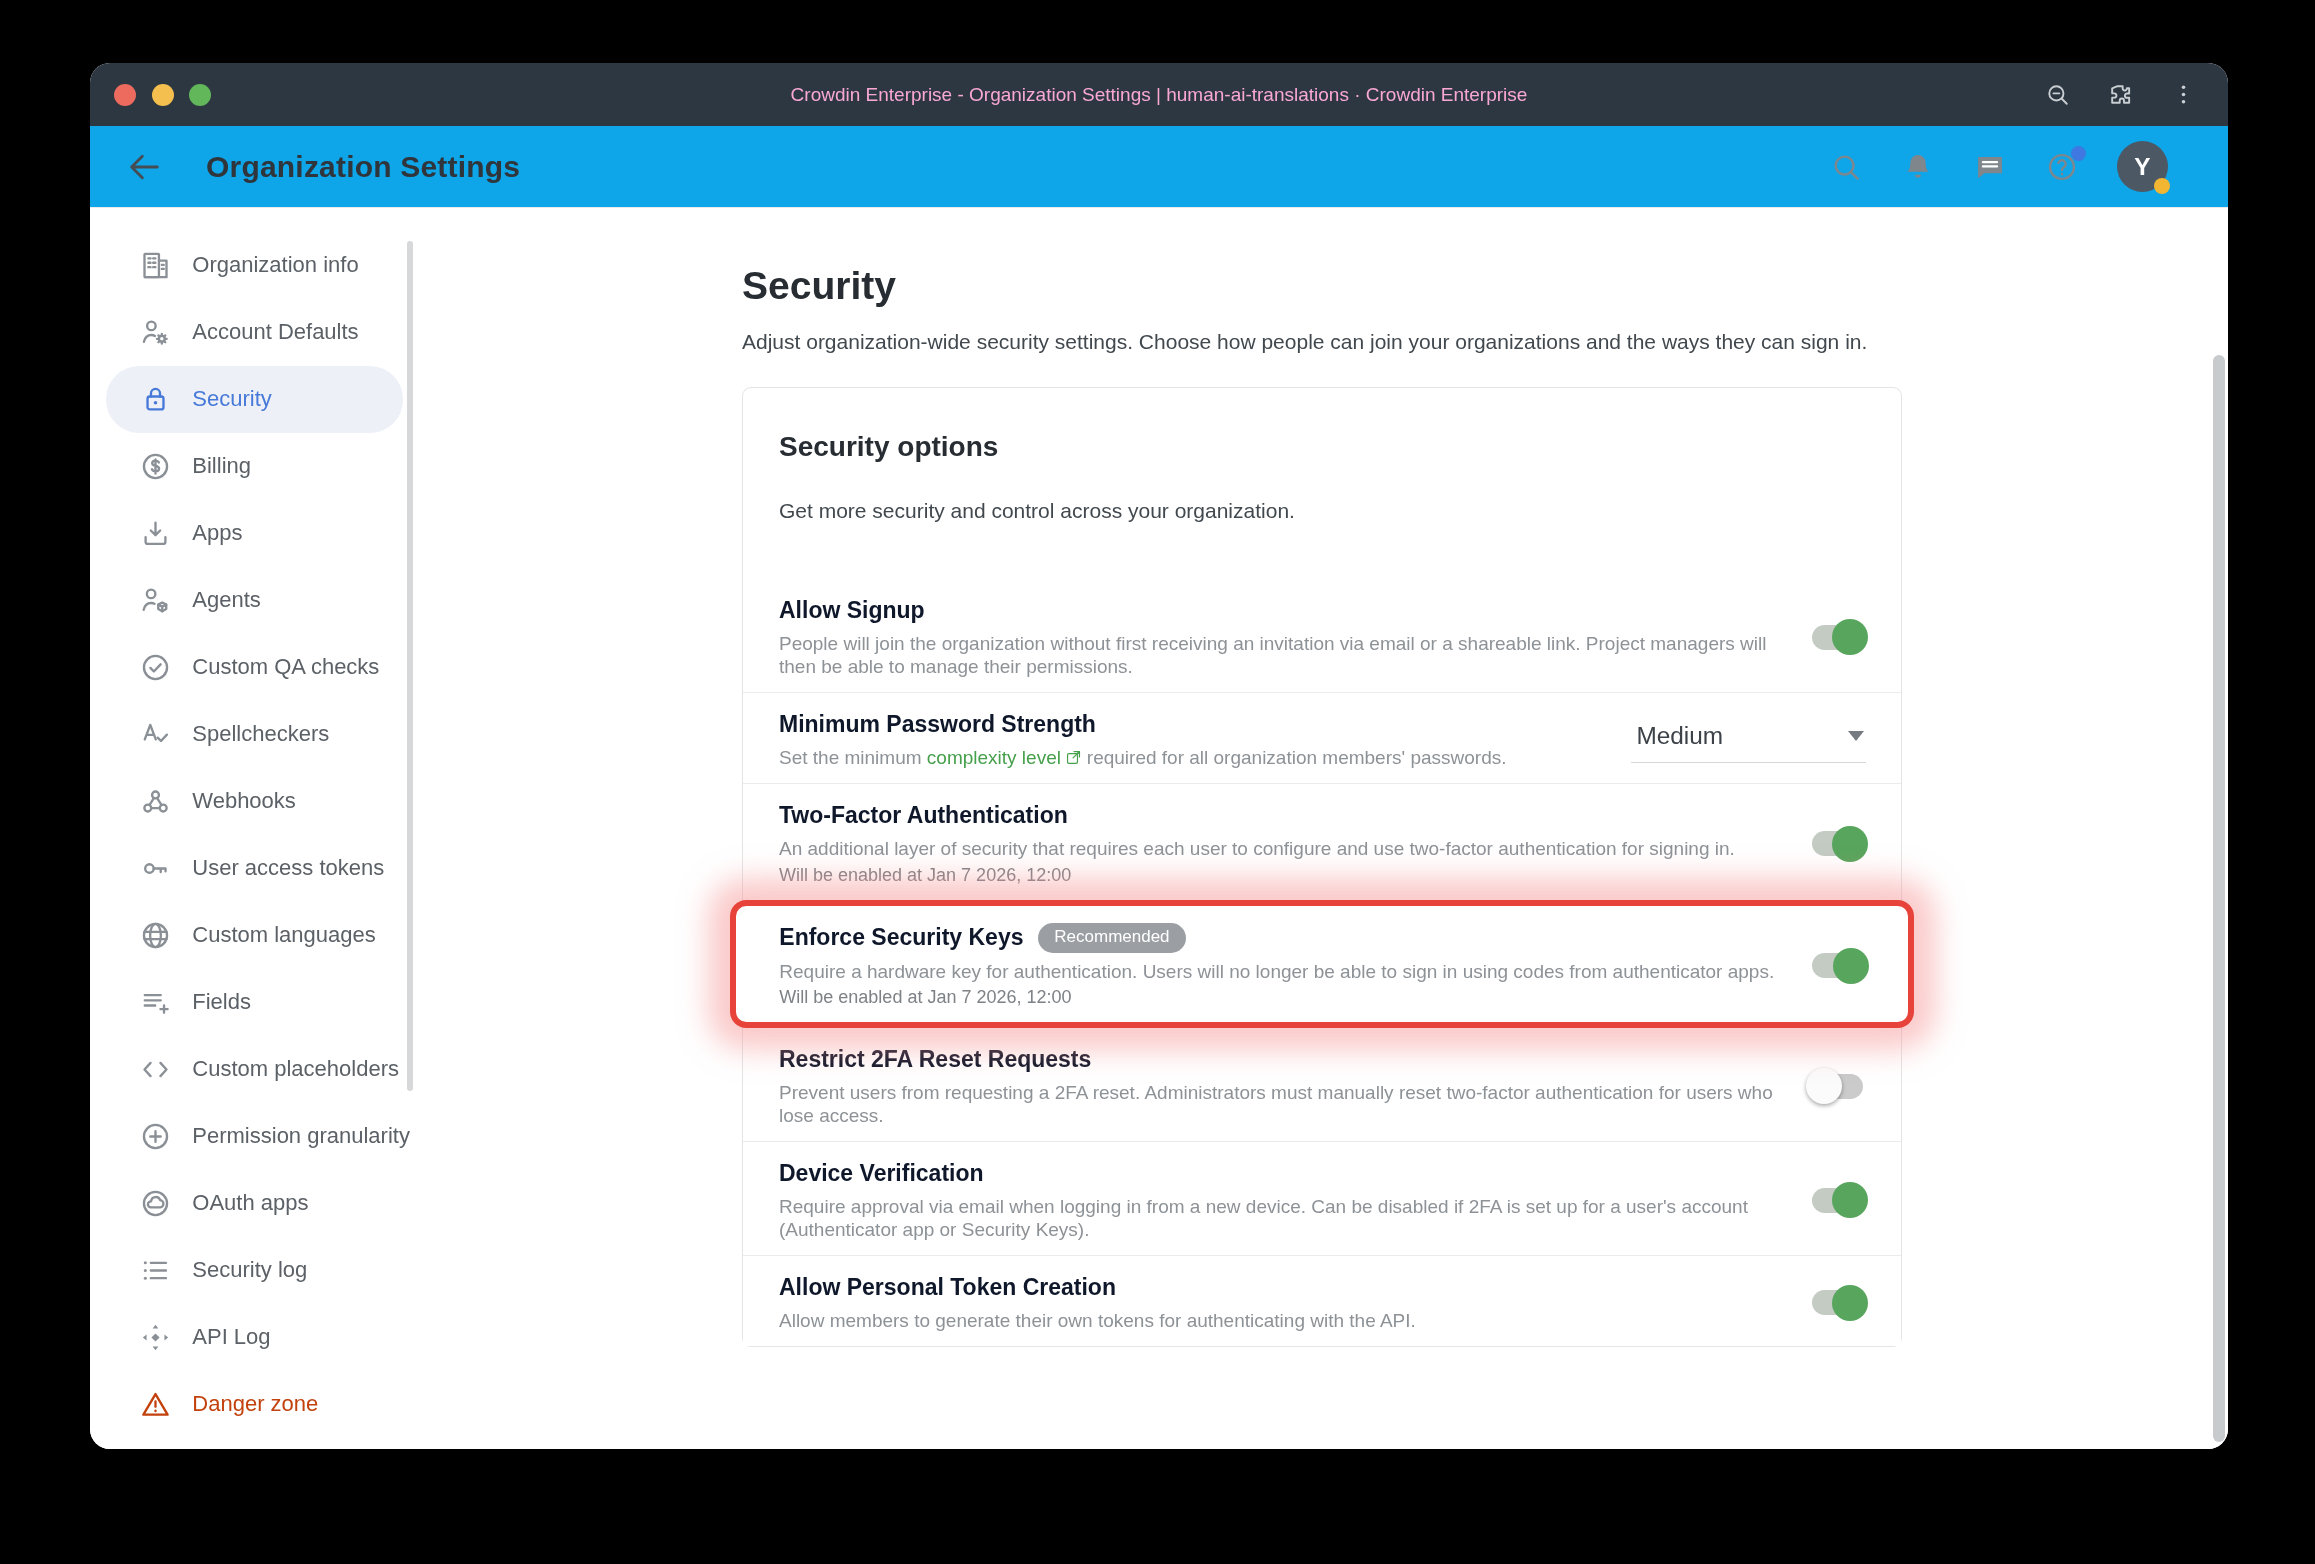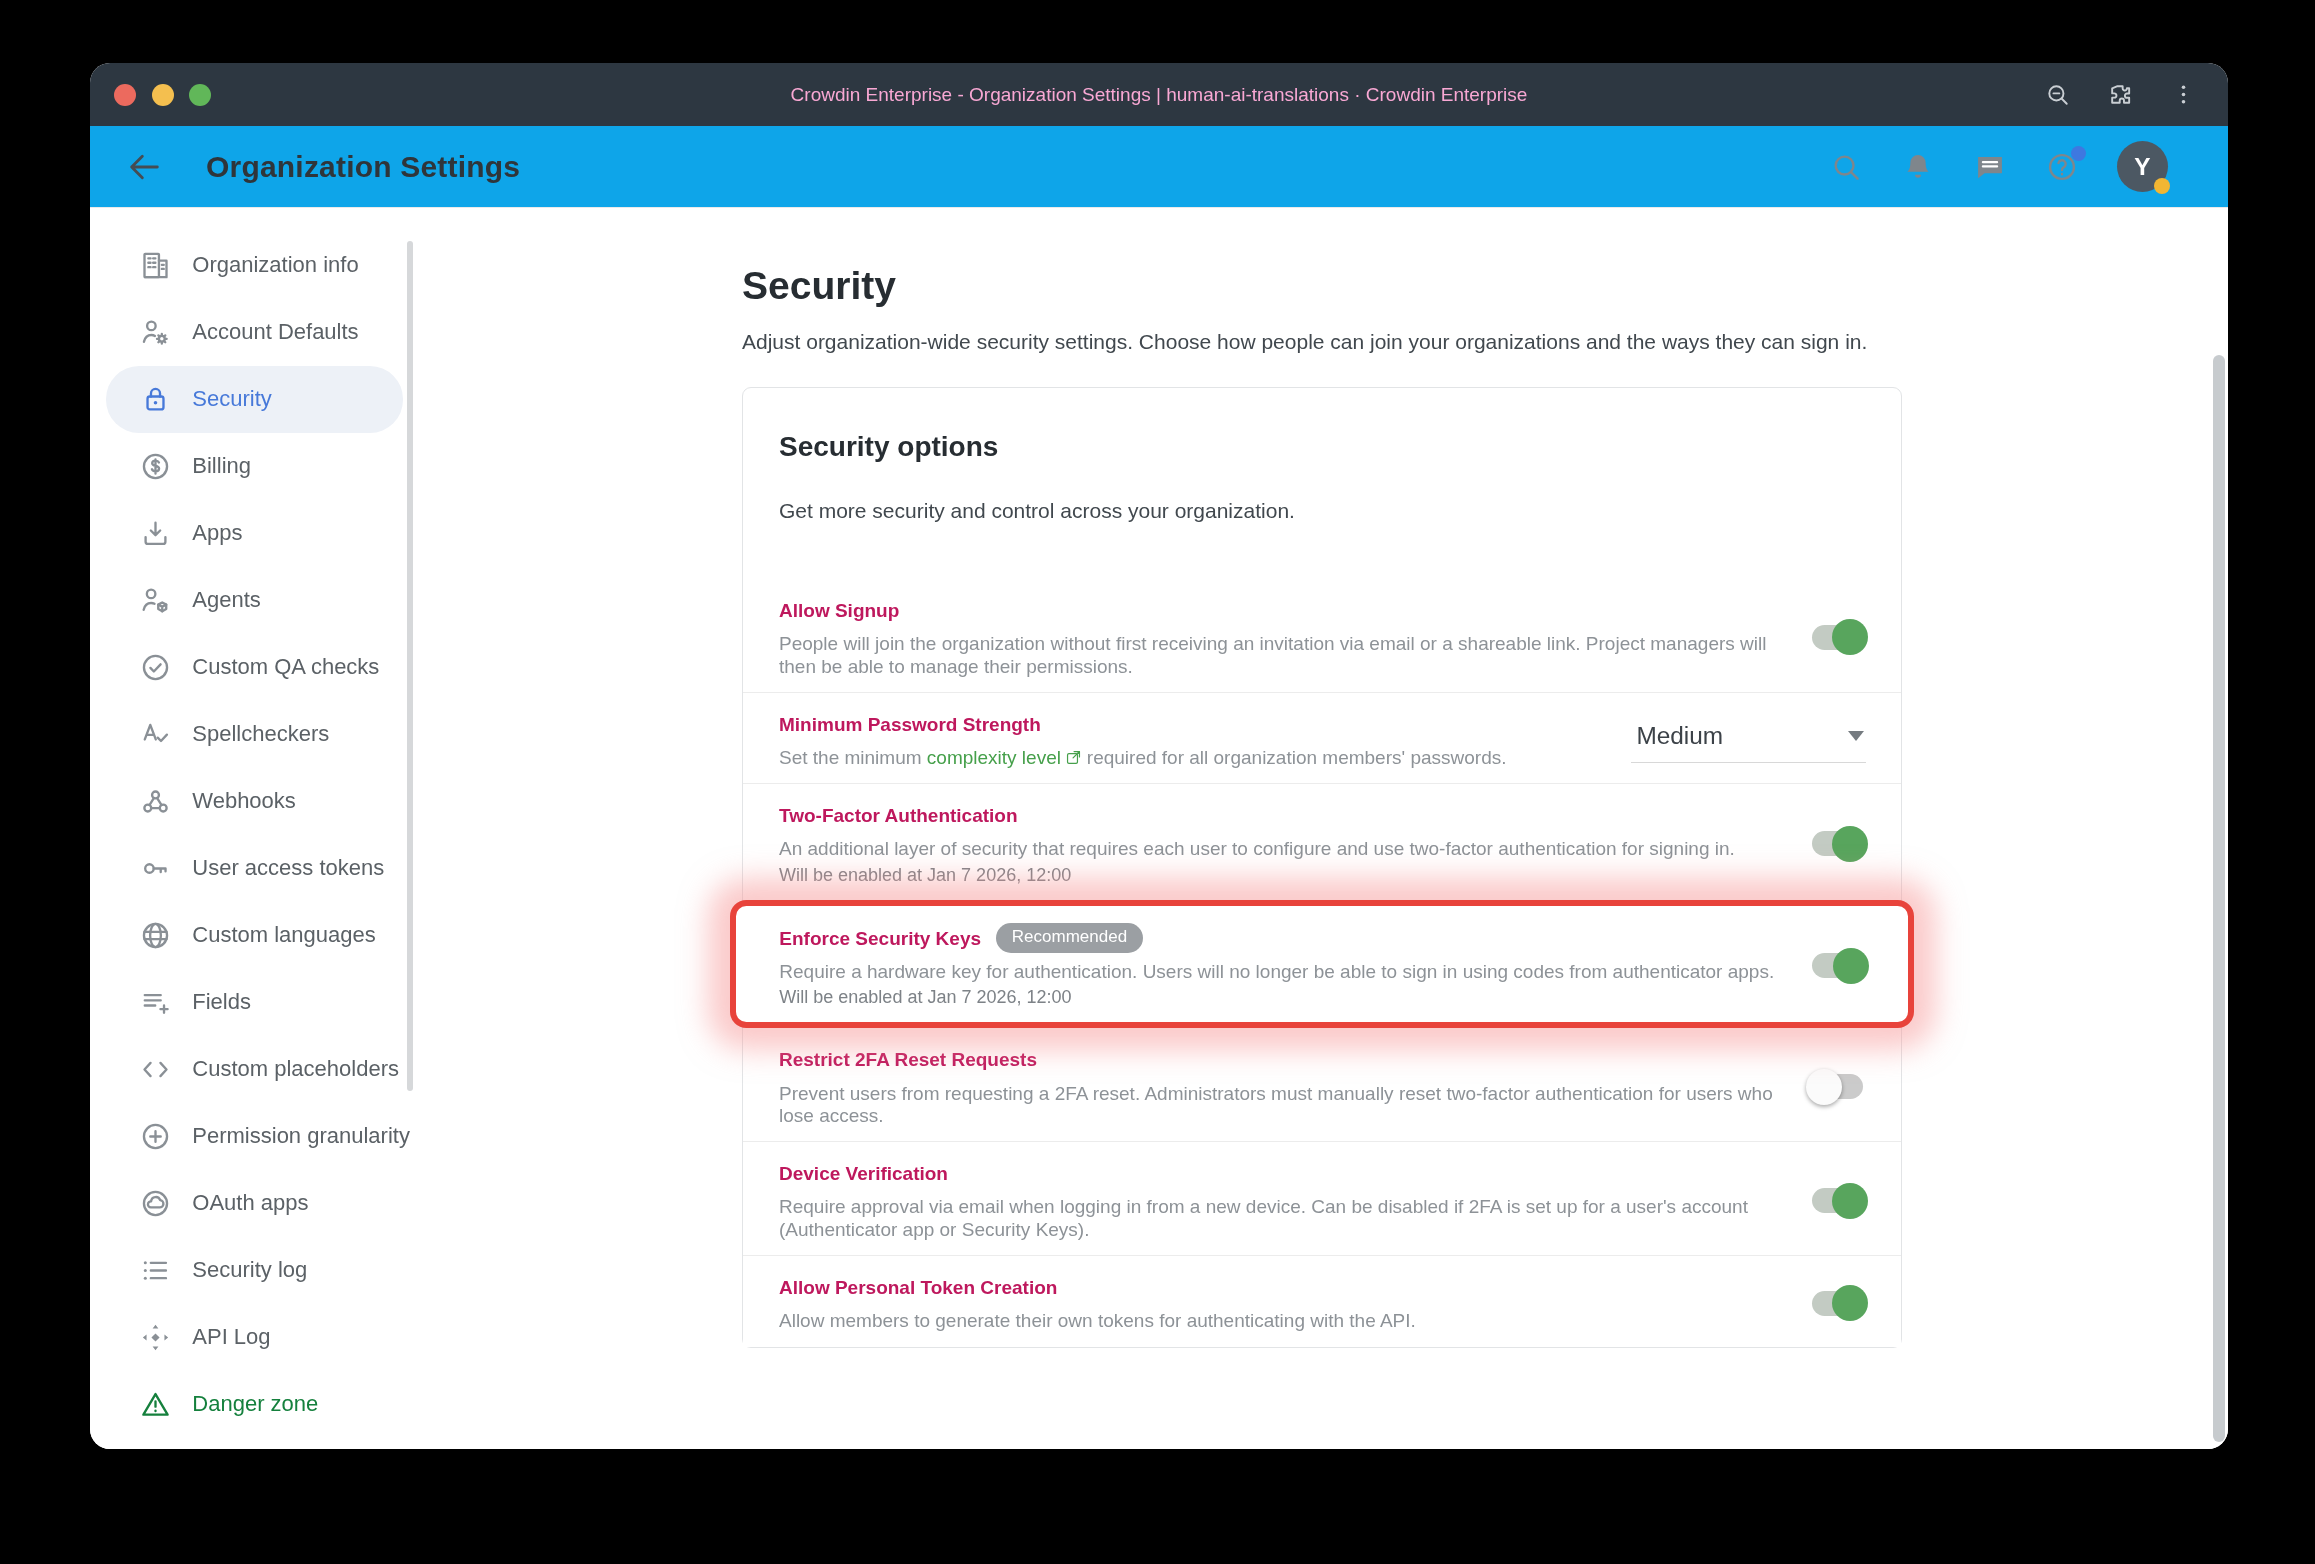--- a/index.html
+++ b/index.html
@@ -32,36 +32,36 @@
   .avatar-dot{position:absolute;right:-1.8px;bottom:-1.8px;width:16.3px;height:16.3px;border-radius:50%;background:#f2b632;}
   
   .bodyarea{flex:1;display:flex;min-height:0;position:relative;background:#fff;}
   .sidebar{width:326px;flex:0 0 auto;padding-top:23.5px;position:relative;}
   .s-item{height:67px;display:flex;align-items:center;padding-left:33px;border-radius:33px;
           margin:0 12.7px 0 16.3px;cursor:pointer;}
   .s-item .ic{width:33px;height:33px;flex:0 0 auto;color:#8a9096;}
   .s-label{margin-left:20px;font-size:22px;color:#5b6166;white-space:nowrap;}
   .s-item.selected{background:#edf1f7;}
   .s-item.selected .ic,.s-item.selected .s-label{color:#4779d9;}
-  .s-item.danger .ic,.s-item.danger .s-label{color:#15803d;}
+  .s-item.danger .ic,.s-item.danger .s-label{color:#c2410c;}
   .s-scroll{position:absolute;right:2.7px;top:33px;width:6.3px;height:850px;border-radius:3.6px;background:#d6d8da;}
   .page-scroll{position:absolute;right:2.7px;top:147px;bottom:7.2px;width:12.7px;border-radius:6.3px;background:#c7cbce;z-index:6;}
   
   .main{flex:1;padding:56px 0 0 326px;min-width:0;}
   .m-title{font-size:39px;font-weight:700;color:#272d32;}
   .m-sub{margin-top:22px;font-size:21px;color:#41484e;}
   .card{margin-top:33px;width:1158px;background:#fff;border:0.9px solid #e2e4e6;border-radius:9px;
         padding:43px 0 0 0;position:relative;}
   .c-title{font-size:28px;font-weight:700;color:#272d32;padding:0 36px;}
   .c-sub{margin-top:36px;font-size:21px;color:#41484e;padding:0 36px;}
   .rows{margin-top:56px;}
   .row{display:flex;align-items:center;padding:17px 33px 13.6px 36px;position:relative;background:#fff;}
   .row + .row{border-top:0.9px solid #ececec;}
   .row-text{flex:1;min-width:0;padding-right:36px;}
-  .row-title{font-size:19px;line-height:29px;font-weight:700;color:#be185d;display:inline-block;}
+  .row-title{font-size:23px;line-height:29px;font-weight:700;color:#0f172a;display:inline-block;}
   .row-badge{display:inline-block;margin-left:14.5px;padding:4.5px 16.3px 5.4px;background:#9b9fa3;color:#fff;
              font-size:17px;border-radius:904px;vertical-align:2.7px;}
   .row-desc{margin-top:8.1px;font-size:19px;line-height:22.6px;color:#8d9297;max-width:1013px;}
   .row-note{margin-top:2.7px;font-size:18px;line-height:22.6px;font-weight:400;color:#7d8287;}
   .link{color:#46a04b;cursor:pointer;}
   .ext{display:inline-block;width:17px;height:17px;vertical-align:-1.8px;margin-left:3.6px;color:#46a04b;}
   
   .row.hl{border:6.3px solid #e8433b;border-radius:16.3px;margin:0 -12.7px;padding:17px 39px 13.6px 43px;
           box-shadow:0 0 29px 22px rgba(247,150,150,.5);z-index:2;}
   .row.hl + .row{border-top:none;}

